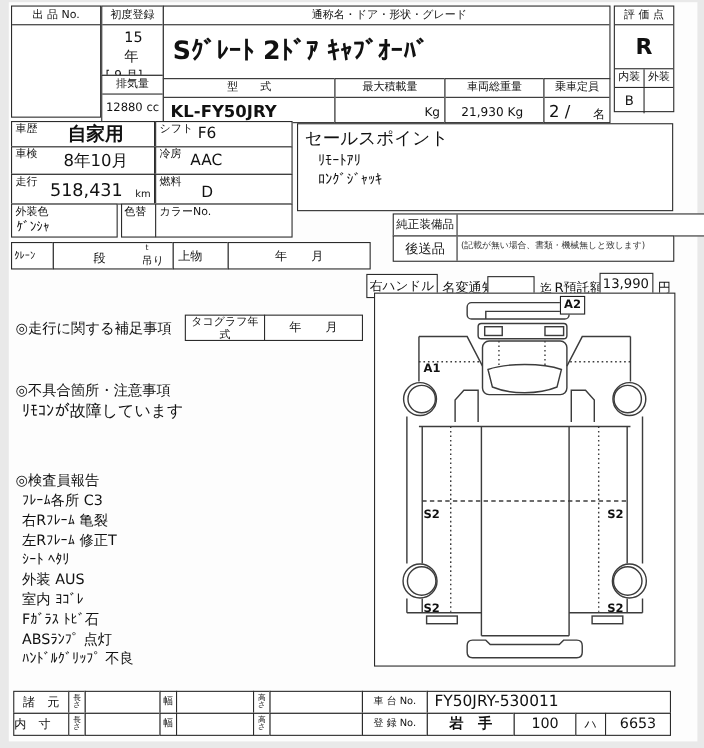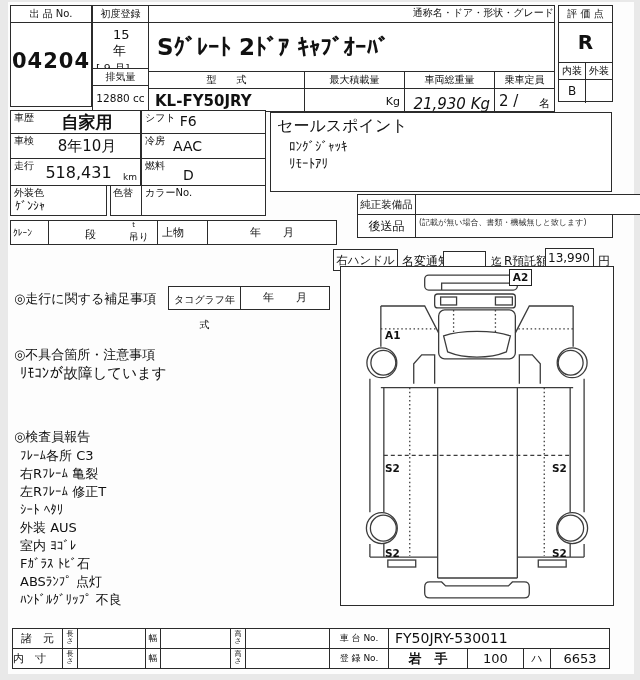--- a/index.html
+++ b/index.html
@@ -28,55 +28,54 @@
   .insp-line{position:absolute;left:20px;font-size:13px;line-height:16px;white-space:nowrap;}
   .vlabel{font-size:7px;line-height:7px;text-align:center;padding-top:2px;word-break:break-all;}
 </style>
 </head>
 <body>
 
 <div class="paper"></div>
 
 <div class="c" style="left:10px;top:5px;width:82px;height:102px">
   <div class="hdr bb">出 品 No.</div>
-  <div class="lot-val">04204</div>
 </div>
 
 <div class="c" style="left:92px;top:5px;width:57px;height:64px">
   <div class="hdr bb">初度登録</div>
   <div style="font-size:13px;padding:4px 2px 0 20px;">15 年</div>
   <div style="font-size:11px;padding:1px 2px 0 3px;">[ 9 月]</div>
 </div>
 
 <div class="c" style="left:92px;top:68px;width:57px;height:44px">
   <div class="hdr bb">排気量</div>
   <div style="font-size:10.5px;text-align:center;line-height:25px;">12880 cc</div>
 </div>
 
 <div class="c" style="left:148px;top:5px;width:407px;height:67px">
-  <div class="hdr bb" style="text-align:right;padding-left:5px;font-family:Liberation Mono, monospace;">通称名・ドア・形状・グレード</div>
+  <div class="hdr bb" style="text-align:center;padding-left:5px;">通称名・ドア・形状・グレード</div>
   <div class="title-val">Sｸﾞﾚｰﾄ 2ﾄﾞｱ ｷｬﾌﾞｵｰﾊﾞ</div>
 </div>
 
 <div class="c" style="left:148px;top:71px;width:157px;height:41px">
   <div class="hdr bb">型　　式</div>
   <div style="font-size:15px;font-weight:600;padding:3px 0 0 6px;">KL-FY50JRY</div>
 </div>
 
 <div class="c" style="left:304px;top:71px;width:101px;height:41px">
   <div class="hdr bb">最大積載量</div>
   <div style="display:flex;justify-content:space-between;padding:6px 4px 0 4px;">
     <span style="font-size:10px;margin-top:26px;">11,200 /</span>
     <span style="font-size:11px;">Kg</span>
   </div>
 </div>
 
 <div class="c" style="left:404px;top:71px;width:91px;height:41px">
   <div class="hdr bb">車両総重量</div>
-  <div style="font-size:15px;text-align:right;padding:6px 4px 0 0;font-style:italic;">21,930 Kg</div>
+  <div style="font-size:11px;text-align:center;padding:6px 4px 0 0;">21,930 Kg</div>
 </div>
 
 <div class="c" style="left:494px;top:71px;width:61px;height:41px">
   <div class="hdr bb">乗車定員</div>
   <div style="display:flex;justify-content:space-between;padding:3px 4px 0 4px;">
     <span style="font-size:15px;">2 /</span>
     <span style="font-size:11px;padding-top:4px;">名</span>
   </div>
 </div>
 
@@ -142,22 +141,22 @@
 </div>
 <div class="c" style="left:157px;top:220px;width:51px;height:25px">
   <div style="font-size:11px;line-height:23px;padding-left:4px;">上物</div>
 </div>
 <div class="c" style="left:207px;top:220px;width:130px;height:25px">
   <div style="font-size:11px;line-height:23px;text-align:center;">年　　月</div>
 </div>
 
 <div class="c" style="left:270px;top:112px;width:342px;height:80px">
   <div style="font-size:16px;padding:3px 0 0 6px;">セールスポイント</div>
+  <div style="font-size:13px;padding:2px 0 0 18px;">ﾘﾓｰﾄｱﾘ</div>
   <div style="font-size:13px;padding:2px 0 0 18px;">ﾛﾝｸﾞｼﾞｬｯｷ</div>
-  <div style="font-size:13px;padding:2px 0 0 18px;">ﾘﾓｰﾄｱﾘ</div>
 </div>
 
 <div class="c" style="left:357px;top:194px;width:288px;height:21px;display:flex;">
   <div class="br" style="width:57px;font-size:10.5px;text-align:center;line-height:19px;">純正装備品</div>
   <div style="flex:1;"></div>
 </div>
 <div class="c" style="left:357px;top:214px;width:256px;height:24px;display:flex;">
   <div class="br" style="width:57px;font-size:12px;text-align:center;line-height:22px;">後送品</div>
   <div style="flex:1;font-size:8px;color:#333;padding:2px 0 0 3px;">(記載が無い場合、書類・機械無しと致します)</div>
 </div>
@@ -169,21 +168,21 @@
 <div class="c" style="left:443px;top:251px;width:43px;height:18px"></div>
 <div class="t" style="left:491px;top:254px;font-size:11px;">迄</div>
 <div class="t" style="left:504px;top:253px;font-size:12px;">R預託額</div>
 <div class="c" style="left:545px;top:248px;width:49px;height:21px">
   <div style="font-size:12px;text-align:right;line-height:19px;padding-right:3px;">13,990</div>
 </div>
 <div class="t" style="left:598px;top:253px;font-size:12px;">円</div>
 
 <div class="t" style="left:14px;top:290px;font-size:13px;">◎走行に関する補足事項</div>
 <div class="c" style="left:168px;top:286px;width:73px;height:24px">
-  <div style="font-size:10px;text-align:center;line-height:25px;">タコグラフ年式</div>
+  <div style="font-size:10px;text-align:center;line-height:12px;">タコグラフ年式</div>
 </div>
 <div class="c" style="left:240px;top:286px;width:90px;height:24px">
   <div style="font-size:11px;text-align:center;line-height:22px;">年　　月</div>
 </div>
 
 <div class="t" style="left:14px;top:346px;font-size:13px;">◎不具合箇所・注意事項</div>
 <div class="t" style="left:20px;top:364px;font-size:14.5px;">ﾘﾓｺﾝが故障しています</div>
 
 <div class="t" style="left:14px;top:428px;font-size:13px;">◎検査員報告</div>
 <div class="insp-line" style="top:448px">ﾌﾚｰﾑ各所 C3</div>

